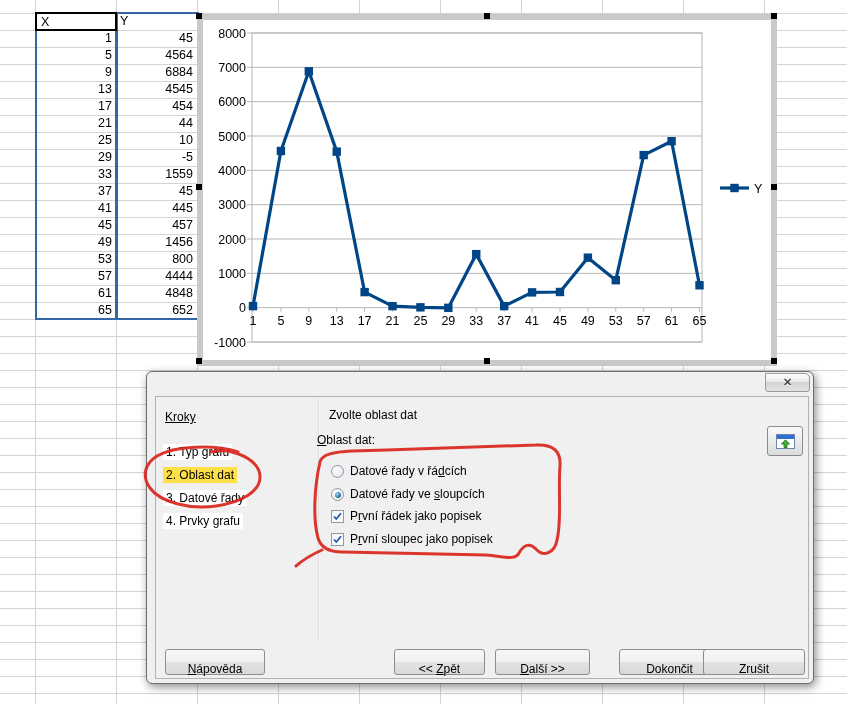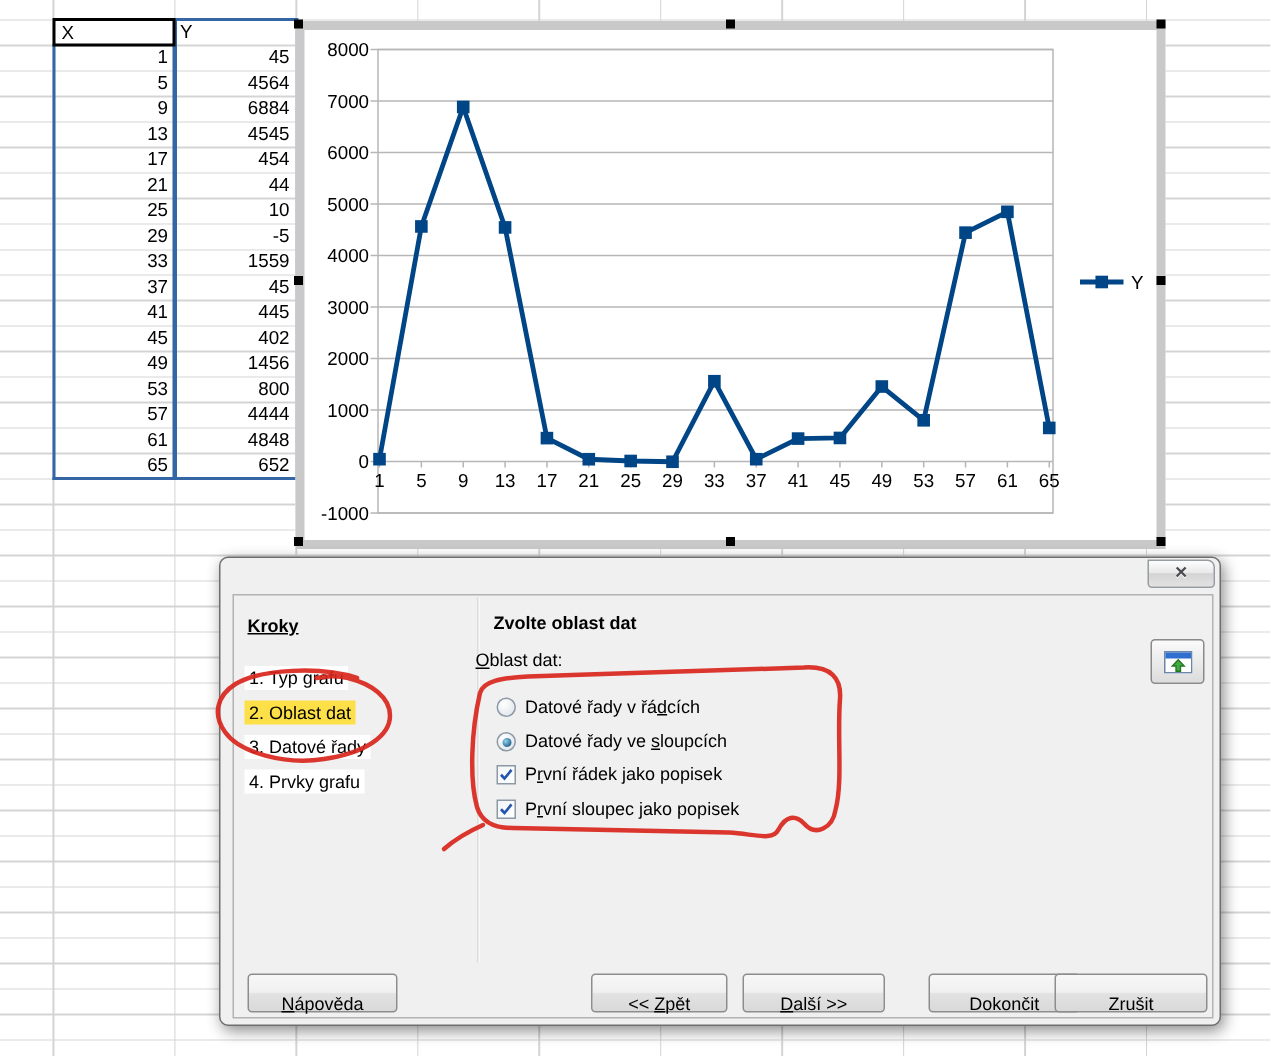--- a/index.html
+++ b/index.html
@@ -33,23 +33,23 @@
   #dlg-titlebar{position:absolute;left:0;top:0;width:100%;height:24px;border-radius:5px 5px 0 0;
     background:linear-gradient(#f8fafc,#e4e9ee);}
   #dlg-title{position:absolute;left:12px;top:5px;font-size:12px;}
   #dlg-close{position:absolute;left:618px;top:1px;width:45px;height:19px;box-sizing:border-box;
     border:1px solid #979ca1;border-radius:0 5px 3px 3px;background:linear-gradient(#fdfdfd,#e9e9e9 45%,#d4d4d4 50%,#e2e2e2);
     text-align:center;line-height:17px;font-size:11px;font-weight:bold;color:#4c4c50;text-shadow:0 1px 0 #fff;cursor:default;}
   #dlg-body{position:absolute;left:8px;top:24px;width:654px;height:283px;box-sizing:border-box;
     border:1px solid #b2b2b2;background:#f0f0f0;}
   #dlg-sep{position:absolute;left:171px;top:26px;width:2px;height:244px;
     background:linear-gradient(to right,#d6d6d6,#ffffff);}
-  #steps-header{position:absolute;left:18px;top:38px;font-weight:bold;text-decoration:underline;}
+  #steps-header{position:absolute;left:18px;top:38px;font-weight:normal;text-decoration:underline;}
   .step{position:absolute;left:16px;background:#fff;padding:1px 3px;white-space:nowrap;cursor:default;}
-  #section-title{position:absolute;left:182px;top:36px;font-weight:bold;}
+  #section-title{position:absolute;left:182px;top:36px;font-weight:normal;}
   #range-label{position:absolute;left:170px;top:61px;}
   #range-input{position:absolute;left:254px;top:56px;width:354px;height:22px;box-sizing:border-box;
     border:1px solid #8b9097;background:#fff;font-family:inherit;font-size:12px;padding:0 4px;}
   #shrink-btn{position:absolute;left:620px;top:54px;width:36px;height:30px;box-sizing:border-box;
     border:1px solid #8a8a8a;border-radius:3px;background:linear-gradient(#fafafa,#dcdcdc);
     display:flex;align-items:center;justify-content:center;cursor:default;}
   .opt-row{position:absolute;left:184px;height:16px;display:flex;align-items:flex-end;gap:6px;white-space:nowrap;}
   .radio{width:13px;height:13px;border-radius:50%;border:1px solid #8d99a5;box-sizing:border-box;position:relative;
     background:radial-gradient(circle at 35% 30%, #ffffff, #dbe2e8);}
   .radio .dot{position:absolute;left:2.5px;top:2.5px;width:6px;height:6px;border-radius:50%;
@@ -110,21 +110,21 @@
       <div class="sheet-row">
         <div class="cell cx">37</div>
         <div class="cell cy">45</div>
       </div>
       <div class="sheet-row">
         <div class="cell cx">41</div>
         <div class="cell cy">445</div>
       </div>
       <div class="sheet-row">
         <div class="cell cx">45</div>
-        <div class="cell cy">402</div>
+        <div class="cell cy">457</div>
       </div>
       <div class="sheet-row">
         <div class="cell cx">49</div>
         <div class="cell cy">1456</div>
       </div>
       <div class="sheet-row">
         <div class="cell cx">53</div>
         <div class="cell cy">800</div>
       </div>
       <div class="sheet-row">

